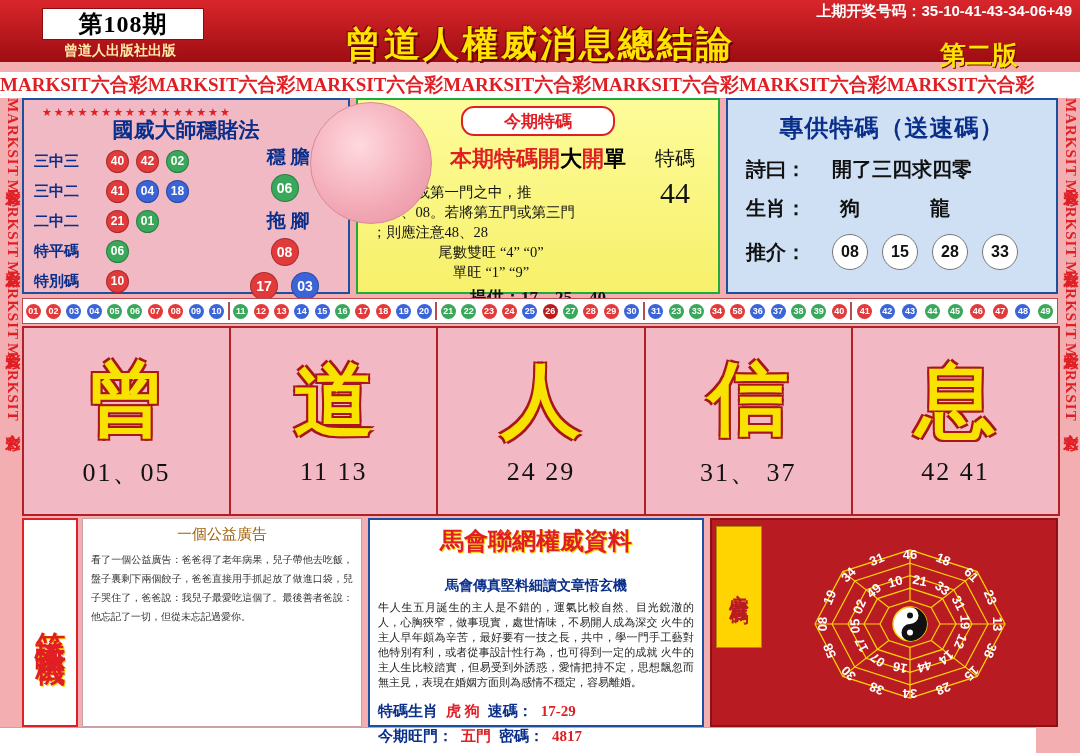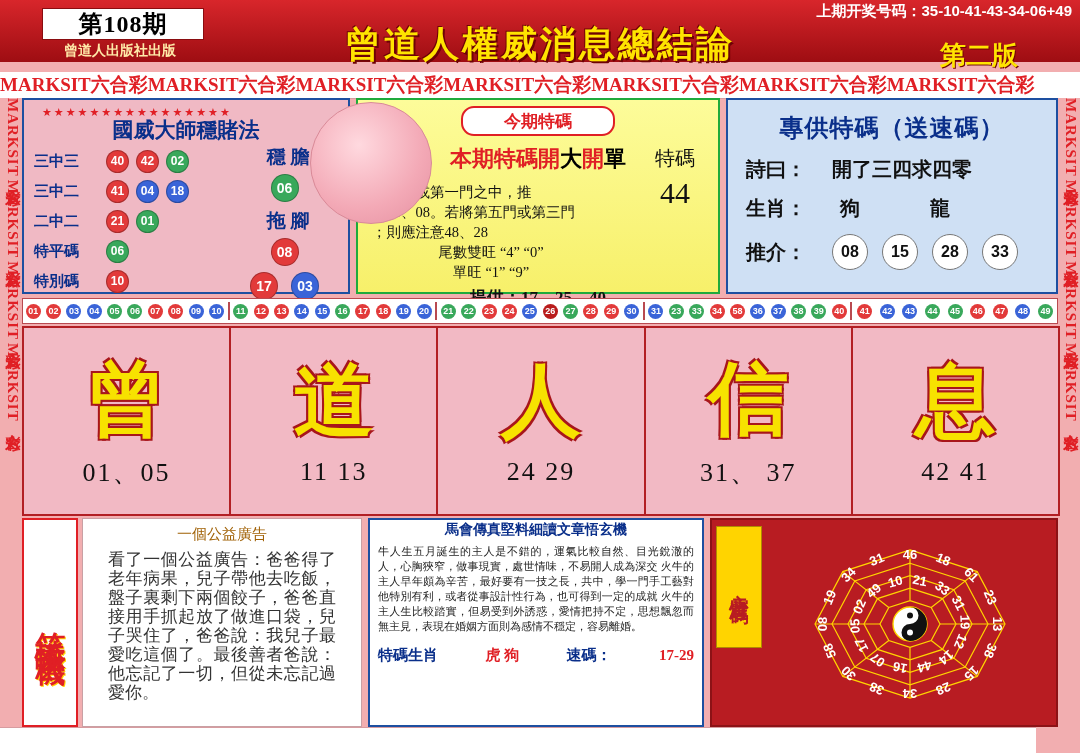--- a/index.html
+++ b/index.html
@@ -253,50 +253,50 @@
     position:absolute;left:60px;top:0;width:280px;height:209px;
     background:#ffffff;border:1px solid #c9a0a4;box-sizing:border-box;
     overflow:hidden;
   }
   .b-ad-title{
     text-align:center;margin-top:6px;
     font-family:Liberation Serif, serif;
     font-size:15px;color:#a16207;
   }
   .b-ad-body{
-    margin:6px 25px;font-family:"Liberation Serif", serif;
-    font-size:17px;line-height:19px;color:#333;text-align:justify;
+    margin:6px 8px;font-family:"Liberation Serif", serif;
+    font-size:10px;line-height:19px;color:#333;text-align:justify;
   }
   .b-mid{
     position:absolute;left:346px;top:0;width:336px;height:209px;
     background:#ffffff;border:2px solid #1d4fa0;box-sizing:border-box;
   }
   .b-mid-title{
     text-align:center;margin-top:5px;
     font-family:"Liberation Serif", serif;
     font-weight:bold;font-size:24px;color:#e01f25;
     text-shadow:1px 1px 0 #ffd400;
   }
   .b-mid-sub{
-    text-align:center;margin-top:1px;
+    text-align:center;margin-top:20px;
     font-family:"Liberation Serif", serif;
     font-size:14px;color:#0a2f8a;font-weight:bold;
   }
   .b-mid-body{
     margin:5px 8px;font-family:"Liberation Serif", serif;
     font-size:11px;line-height:15px;color:#222;text-align:justify;
     height:96px;overflow:hidden;
   }
   .b-mid-foot{
     margin:0 8px;font-family:"Liberation Serif", serif;
     font-size:15px;color:#111;
   }
   .b-mid-foot .r{color:#e01f25;font-weight:bold;}
   .b-mid-foot .b{color:#0a2f8a;font-weight:bold;}
-  .foot-row{display:flex;align-items:center;gap:8px;margin-top:6px;justify-content:space-between;}
+  .foot-row{display:flex;align-items:center;gap:8px;margin-top:6px;}
 
   .b-right{
     position:absolute;left:688px;top:0;width:348px;height:209px;
     background:#b81c22;border:2px solid #8c1216;box-sizing:border-box;
   }
   .b-right-tag{
     position:absolute;left:4px;top:6px;width:44px;height:120px;
     background:#ffd400;border:1px solid #b08a00;
     display:flex;align-items:center;justify-content:center;
   }
@@ -518,28 +518,35 @@
       <div class="b-left">
         <div class="vtext">笑談悟玄機</div>
       </div>
 
       <div class="b-ad">
         <div class="b-ad-title">一個公益廣告</div>
         <div class="b-ad-body">看了一個公益廣告：爸爸得了老年病果，兒子帶他去吃飯，盤子裏剩下兩個餃子，爸爸直接用手抓起放了做進口袋，兒子哭住了，爸爸說：我兒子最愛吃這個了。最後善者爸說：他忘記了一切，但從未忘記過愛你。</div>
       </div>
 
       <div class="b-mid">
+        <div class="b-mid-title">馬會聯網權威資料</div>
         <div class="b-mid-sub">馬會傳真堅料細讀文章悟玄機</div>
         <div class="b-mid-body">牛人生五月誕生的主人是不錯的，運氣比較自然、目光銳澈的人，心胸狹窄，做事現實，處世情味，不易開人成為深交 火牛的主人早年頗為辛苦，最好要有一技之長，共中，學一門手工藝對他特別有利，或者從事設計性行為，也可得到一定的成就 火牛的主人生比較踏實，但易受到外誘惑，愛情把持不定，思想飄忽而無主見，表現在婚姻方面則為感情不穩定，容易離婚。</div>
         <div class="b-mid-foot">
           <div class="foot-row">
             <span class="b">特碼生肖</span>
             <span class="r">虎  狗</span>
             <span class="b">速碼：</span>
             <span class="r">17-29</span>
+          </div>
+          <div class="foot-row">
+            <span class="b">今期旺門：</span>
+            <span class="r">五門</span>
+            <span class="b">密碼：</span>
+            <span class="r">4817</span>
           </div>
         </div>
       </div>
 
       <div class="b-right">
         <div class="b-right-tag">
           <div class="vt">心靈選碼</div>
         </div>
         <svg class="bagua" viewBox="0 0 292 205">
           <g id="bagua-g" fill="none" stroke="#ffd400" stroke-width="1.4">

